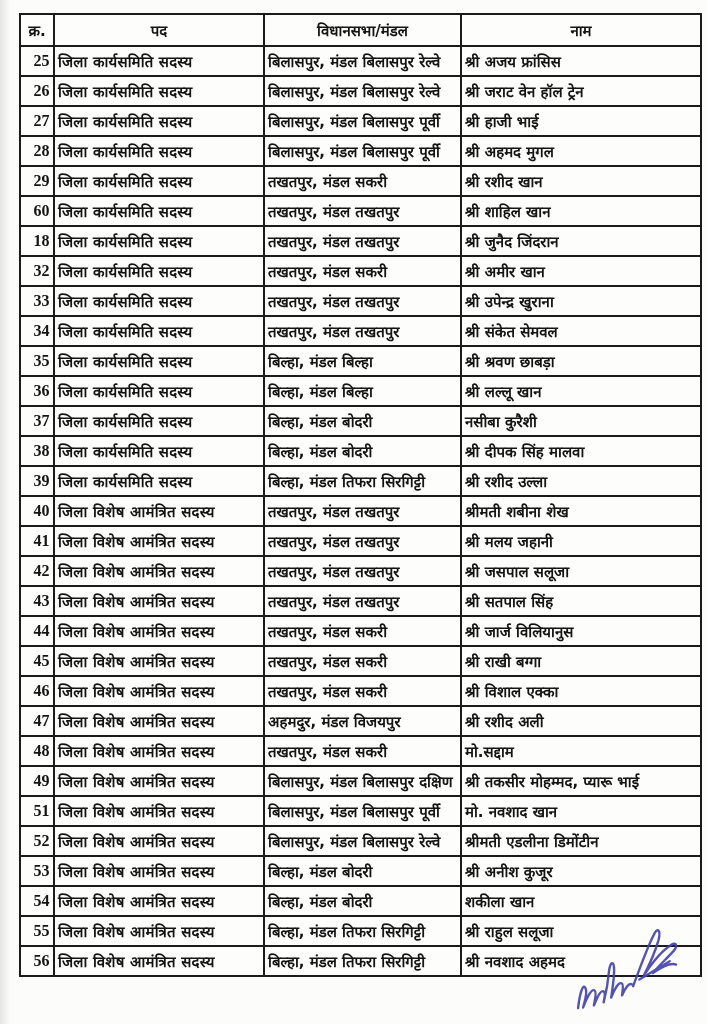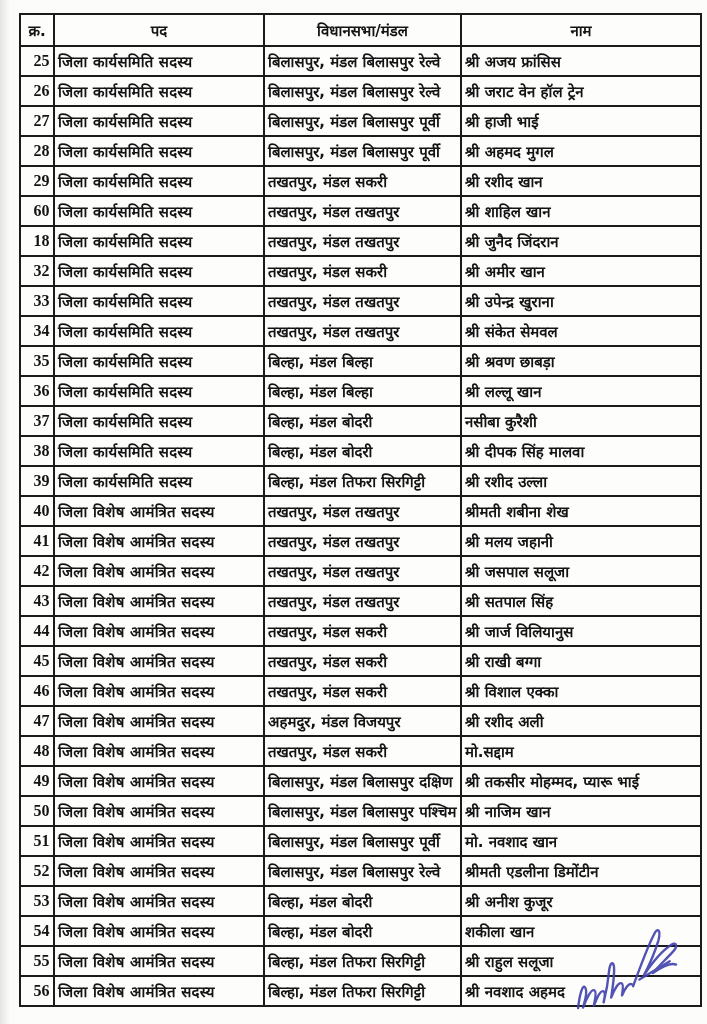--- a/index.html
+++ b/index.html
@@ -217,26 +217,20 @@
     <td class="c-mandal">तखतपुर, मंडल सकरी</td>
     <td class="c-naam">मो.सद्दाम</td>
   </tr>
       <tr>
     <td class="c-no">49</td>
     <td class="c-pad">जिला विशेष आमंत्रित सदस्य</td>
     <td class="c-mandal">बिलासपुर, मंडल बिलासपुर दक्षिण</td>
     <td class="c-naam">श्री तकसीर मोहम्मद, प्यारू भाई</td>
   </tr>
       <tr>
-    <td class="c-no">50</td>
-    <td class="c-pad">जिला विशेष आमंत्रित सदस्य</td>
-    <td class="c-mandal">बिलासपुर, मंडल बिलासपुर पश्चिम</td>
-    <td class="c-naam">श्री नाजिम खान</td>
-  </tr>
-      <tr>
     <td class="c-no">51</td>
     <td class="c-pad">जिला विशेष आमंत्रित सदस्य</td>
     <td class="c-mandal">बिलासपुर, मंडल बिलासपुर पूर्वी</td>
     <td class="c-naam">मो. नवशाद खान</td>
   </tr>
       <tr>
     <td class="c-no">52</td>
     <td class="c-pad">जिला विशेष आमंत्रित सदस्य</td>
     <td class="c-mandal">बिलासपुर, मंडल बिलासपुर रेल्वे</td>
     <td class="c-naam">श्रीमती एडलीना डिमोंटीन</td>

